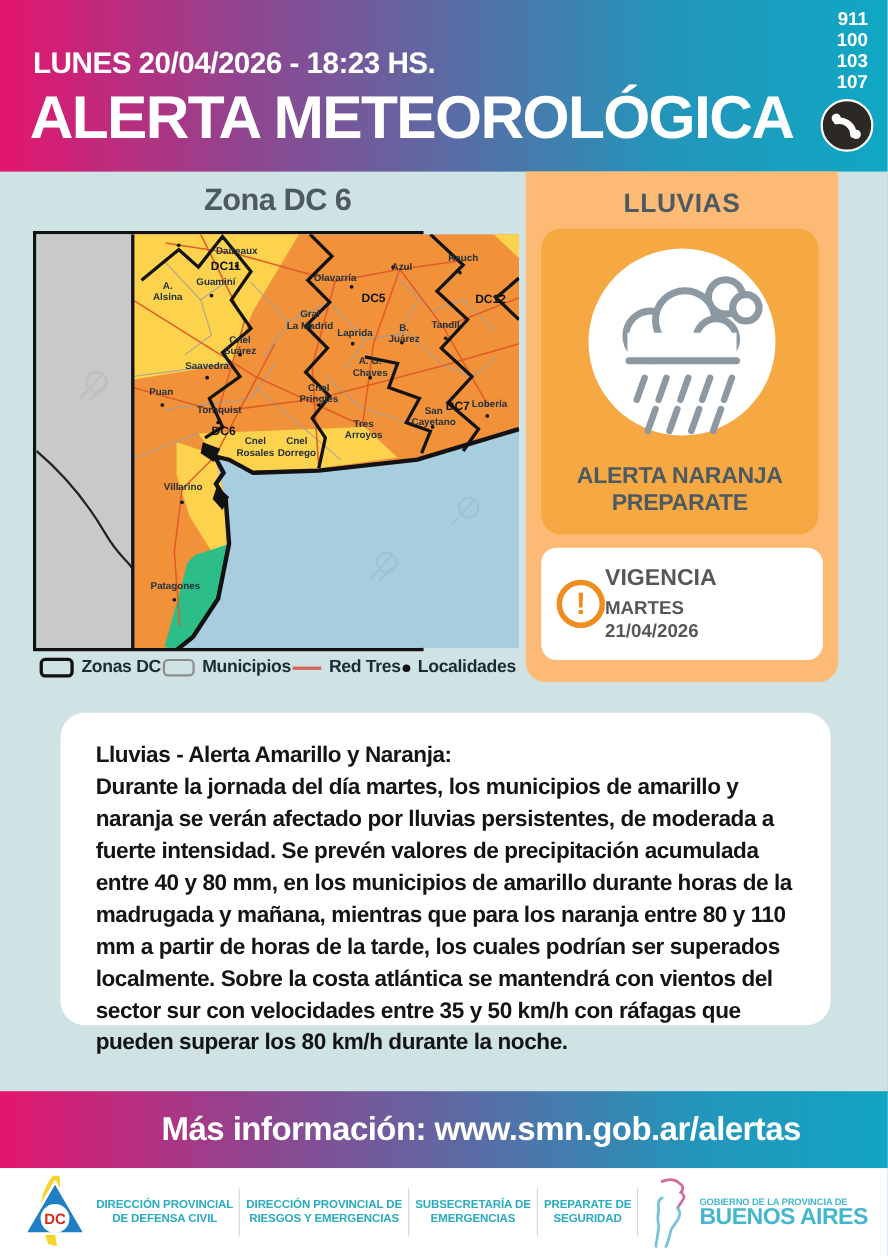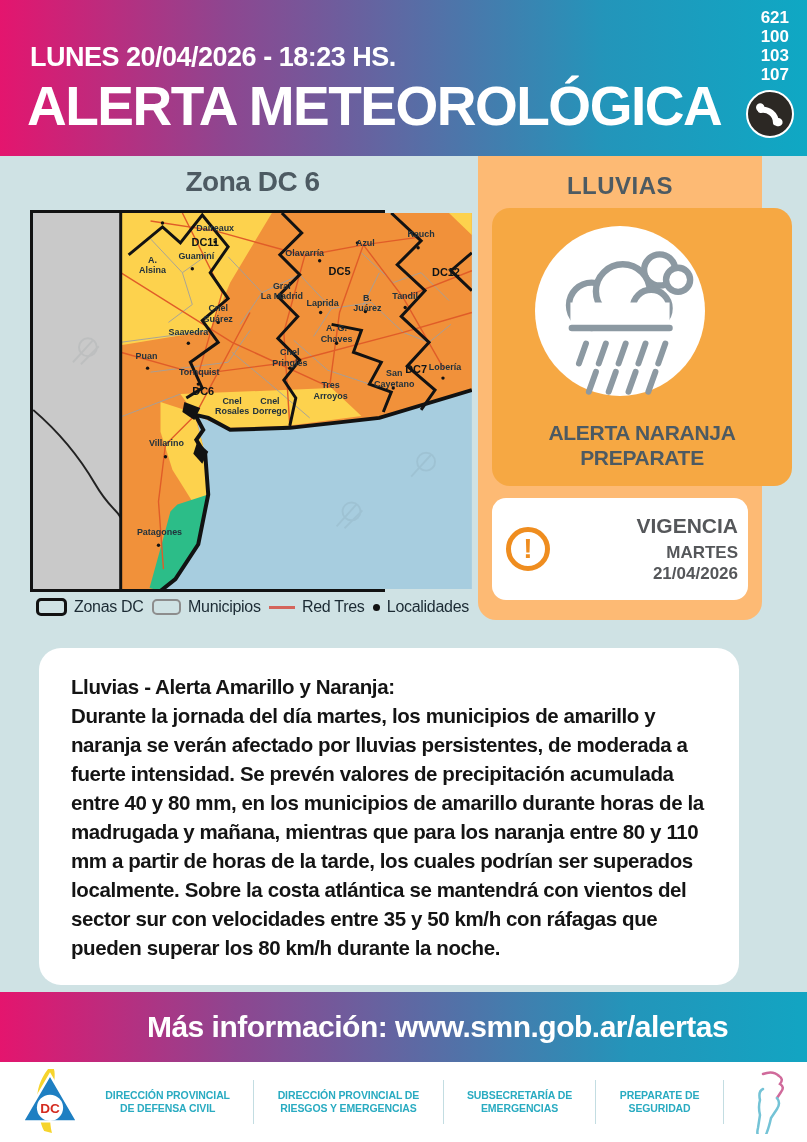--- a/index.html
+++ b/index.html
@@ -19,46 +19,46 @@
   .zona-title{position:absolute;left:30px;top:166px;width:445px;text-align:center;
     color:#4d5a62;font-size:28px;font-weight:800;letter-spacing:-0.5px;}
   .map-frame{position:absolute;left:30px;top:210px;width:355px;height:382px;border:3px solid #121212;
     box-sizing:border-box;background:#a7cddf;}
   .map-frame svg{display:block;}
   .map-label{font-family:"Liberation Sans",sans-serif;font-size:9px;font-weight:700;fill:#22323c;}
   .map-label.bold{font-size:11px;font-weight:800;fill:#0c1317;}
 
   .legend{position:absolute;left:30px;top:598px;width:445px;display:flex;align-items:center;
     justify-content:space-between;padding:0 6px;box-sizing:border-box;}
-  .legend-item{display:flex;align-items:center;gap:7px;color:#1b2a33;font-size:16px;font-weight:400;letter-spacing:-0.3px;}
+  .legend-item{display:flex;align-items:center;gap:7px;color:#1b2a33;font-size:16px;font-weight:700;letter-spacing:-0.3px;}
   .sw-zona{width:25px;height:12px;border:3.5px solid #121212;border-radius:5px;box-sizing:content-box;}
   .sw-muni{width:25px;height:12px;border:2.5px solid #8d8d8d;border-radius:5px;}
   .sw-road{width:26px;height:0;border-top:3px solid #d4655b;}
   .sw-dot{width:7px;height:7px;border-radius:50%;background:#121212;}
 
   
   .alert-panel{position:absolute;left:478px;top:156px;width:284px;height:464px;background:#fdba74;
     border-radius:0 0 18px 18px;}
   .lluvias-title{position:absolute;left:0;top:16px;width:100%;text-align:center;
     color:#4d5a62;font-size:24px;font-weight:800;letter-spacing:0.5px;}
-  .alert-inner{position:absolute;left:14px;top:52px;width:300px;height:278px;background:#f6a843;border-radius:18px;}
+  .alert-inner{position:absolute;left:14px;top:52px;width:252px;height:278px;background:#f6a843;border-radius:18px;}
   .icon-circle{position:absolute;left:43px;top:18px;width:170px;height:170px;border-radius:50%;background:#fff;}
   .alert-level{position:absolute;left:0;bottom:16px;width:100%;text-align:center;
     color:#4d5a62;font-size:21px;font-weight:800;line-height:25px;letter-spacing:-0.3px;}
   .vigencia-box{position:absolute;left:14px;top:342px;width:256px;height:102px;background:#fff;border-radius:14px;
     display:flex;align-items:center;}
   .excl-icon{flex:0 0 auto;width:44px;height:44px;margin-left:14px;border:5px solid #ef8d1f;border-radius:50%;
     display:flex;align-items:center;justify-content:center;color:#ef8d1f;font-size:28px;font-weight:900;box-sizing:border-box;}
-  .vigencia-text{flex:1;text-align:right;color:#55575a;padding-right:10px;}
+  .vigencia-text{flex:1;text-align:left;color:#55575a;padding-right:10px;}
   .vigencia-title{font-size:21px;font-weight:800;margin-bottom:4px;}
   .vigencia-day{font-size:17px;font-weight:800;line-height:21px;}
   .vigencia-date{font-size:17px;font-weight:800;line-height:21px;}
 
   
-  .text-panel{position:absolute;left:39px;top:648px;width:700px;height:337px;background:#fff;border-radius:22px;
+  .text-panel{position:absolute;left:55px;top:648px;width:700px;height:284px;background:#fff;border-radius:22px;
     box-sizing:border-box;padding:24px 32px;}
   .text-panel p{margin:0;color:#141414;font-size:20.5px;line-height:29px;font-weight:700;letter-spacing:-0.4px;}
 
   
   .info-band{position:absolute;left:0;top:992px;width:807px;height:70px;
     background:linear-gradient(90deg,#e4156e 0%,#8e4690 28%,#5c6aa4 50%,#2395ba 75%,#0fa8c4 100%);
     display:flex;align-items:center;justify-content:center;padding-left:34px;}
   .info-band span{color:#fff;font-size:30px;font-weight:800;letter-spacing:-0.5px;}
 
   
@@ -72,21 +72,21 @@
 </style>
 </head>
 <body>
 
 <div class="page">
 
   <div class="header">
     <div class="date-line">LUNES 20/04/2026 - 18:23 HS.</div>
     <div class="main-title">ALERTA METEOROLÓGICA</div>
     <div class="numbers">
-      <div>621</div>
+      <div>911</div>
       <div>100</div>
       <div>103</div>
       <div>107</div>
     </div>
     <div class="phone-badge">
       <svg width="44" height="44" viewBox="0 0 44 44">
         <g transform="rotate(-6 22 22)">
           <path d="M13,17 A13,13 0 0 1 27,31" fill="none" stroke="#fff" stroke-width="6" stroke-linecap="round"></path>
           <circle cx="13" cy="14.5" r="4.2" fill="#fff"></circle>
           <circle cx="29.5" cy="31" r="4.2" fill="#fff"></circle>
@@ -323,16 +323,20 @@
     <div class="org">
       <div>PREPARATE DE</div>
       <div>SEGURIDAD</div>
     </div>
     <div class="vdiv"></div>
     <div class="ba-logo">
       <svg width="42" height="64" viewBox="0 0 42 64">
         <path d="M16,4 q10,-4 16,2 q5,3 1,8 q5,3 1,8 l-4,6" fill="none" stroke="#d06a9b" stroke-width="2.5" stroke-linecap="round"></path>
         <path d="M30,28 q4,5 0,11 l-6,9 q-2,9 -4,14 q-2,7 -7,5 q-4,-2 -2,-9 l2,-13 q-2,-8 0,-15 q-2,-9 3,-11" fill="none" stroke="#74c3d6" stroke-width="2.5" stroke-linecap="round"></path>
       </svg>
+      <div class="ba-text">
+        <div class="l1">GOBIERNO DE LA PROVINCIA DE</div>
+        <div class="l2">BUENOS AIRES</div>
+      </div>
     </div>
   </div>
 
 </div>
 
 </body></html>

